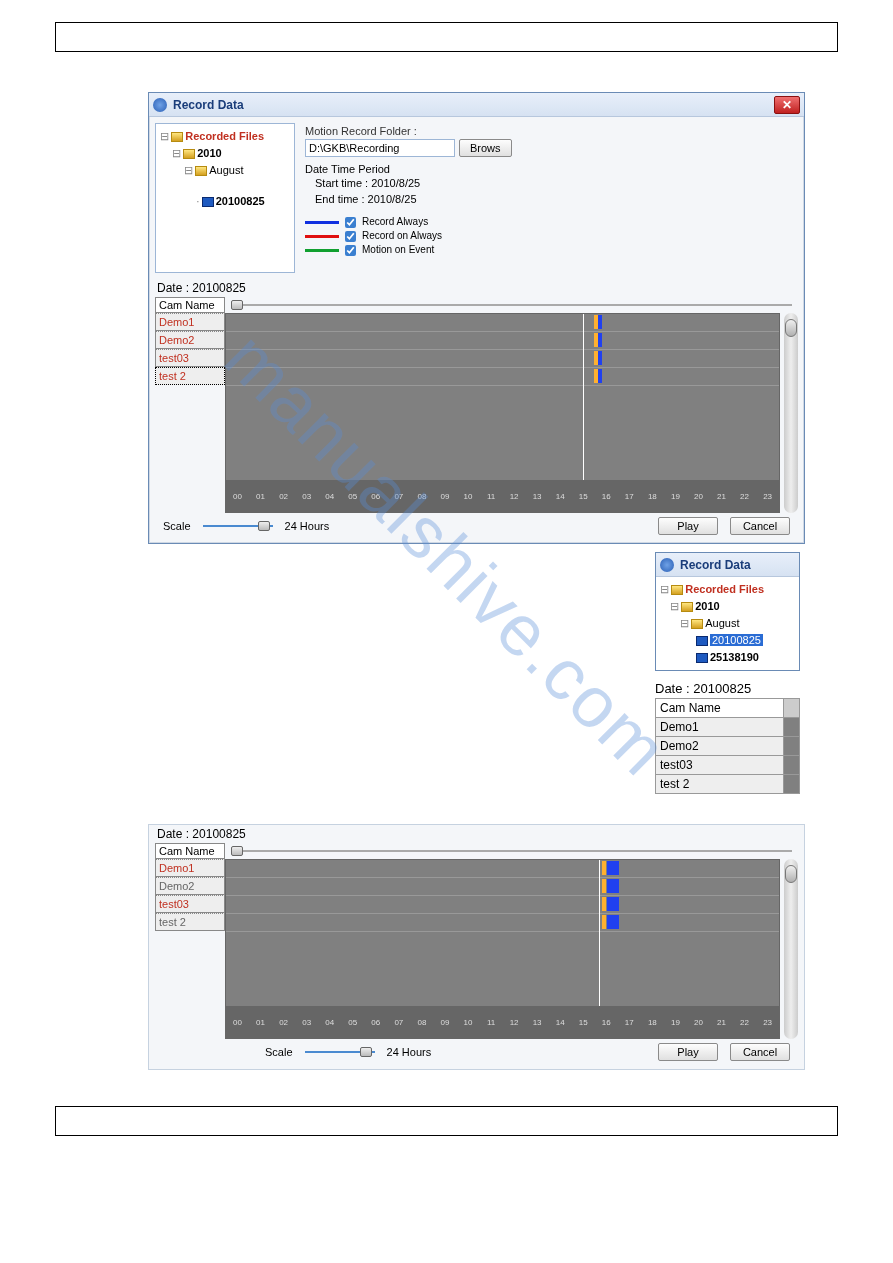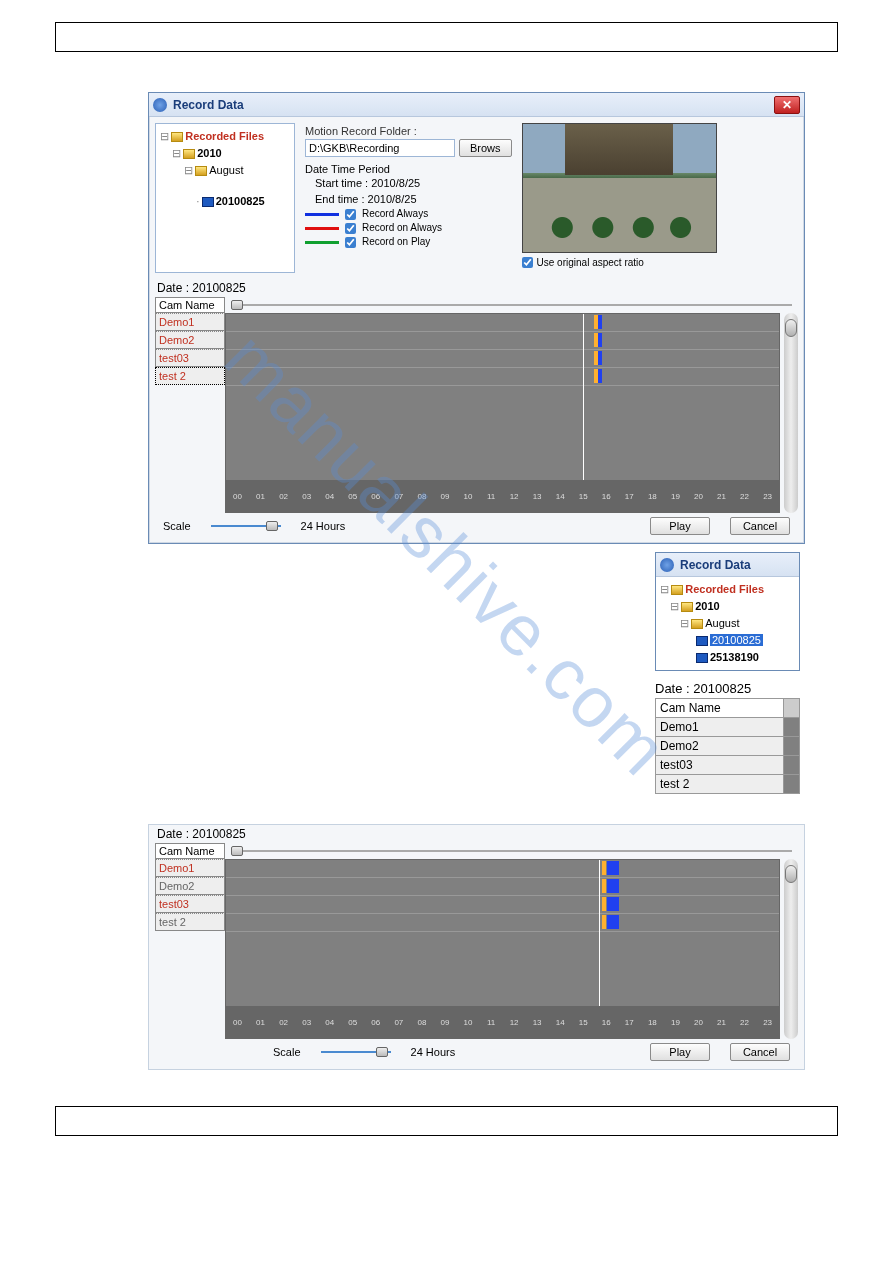--- a/index.html
+++ b/index.html
@@ -100,21 +100,21 @@
   .pathbox { display:flex; gap:4px; margin-bottom:6px;}
   .pathbox input {
     flex:1; font-size:11px; padding:2px 3px;
     border:1px solid #9db6d6; background:#fff;
   }
   .btn3d {
     font-size:11px; padding:2px 10px;
     background:linear-gradient(#fdfdfd,#e0e0e0);
     border:1px solid #8a8a8a; border-radius:2px;
   }
-  .dtper { }
+  .dtper { margin-bottom:8px; }
   .dtper .row { padding-left:10px; line-height:16px;}
   .legend-row { display:flex; align-items:center; gap:6px; font-size:10px; line-height:14px;}
   .legend-swatch { width:34px; height:3px;}
   .sw-blue{background:#1030e0;} .sw-red{background:#e01010;} .sw-green{background:#10a030;}
   .chk { width:11px; height:11px; accent-color:#3a7fd0; }
 
   .preview-pane { flex:0 0 195px; }
   .preview-img {
     width:195px; height:130px;
     background:
@@ -188,21 +188,21 @@
     width:14px; margin-left:4px; position:relative;
     background:linear-gradient(90deg,#ccc,#eee,#ccc);
     border-radius:7px;
   }
   .vscroll .vthumb{
     position:absolute; top:6px; left:1px; right:1px; height:18px;
     background:linear-gradient(#f0f0f0,#b0b0b0); border:1px solid #777; border-radius:6px;
   }
 
   .scale-row {
-    display:flex; align-items:center; gap:20px; padding:4px 8px; font-size:11px;
+    display:flex; align-items:center; gap:12px; padding:4px 8px; font-size:11px;
   }
   .scale-slider {
     width:70px; height:10px; position:relative;
   }
   .scale-slider::before{
     content:""; position:absolute; left:0; right:0; top:4px; height:2px; background:#4a8ad0;
   }
   .scale-slider .thumb{
     position:absolute; top:0; width:12px; height:10px;
     background:linear-gradient(#eee,#bbb); border:1px solid #666; border-radius:2px;
@@ -271,31 +271,24 @@
             <span>Record Always</span>
           </div>
       <div class="legend-row">
             <span class="legend-swatch sw-red"></span>
             <input type="checkbox" class="chk" checked="" style="">
             <span>Record on Always</span>
           </div>
       <div class="legend-row">
             <span class="legend-swatch sw-green"></span>
             <input type="checkbox" class="chk" checked="" style="">
-            <span>Record on Play</span>
-          </div>
-    </div>
-
-    <div class="preview-pane">
-      <div class="preview-img"></div>
-      <div class="aspect-row">
-            <input type="checkbox" class="chk" checked="" style="">
-            <span>Use original aspect ratio</span>
-          </div>
-    </div>
+            <span>Motion on Event</span>
+          </div>
+    </div>
+
   </div>
 
   <div class="date-bar"><span>Date :</span> <span>20100825</span></div>
   <div class="tl-wrap">
     <div class="tl-head-row">
       <div class="camname-head">Cam Name</div>
       <div class="tl-slider">
             <div class="thumb"></div>
           </div>
     </div>

